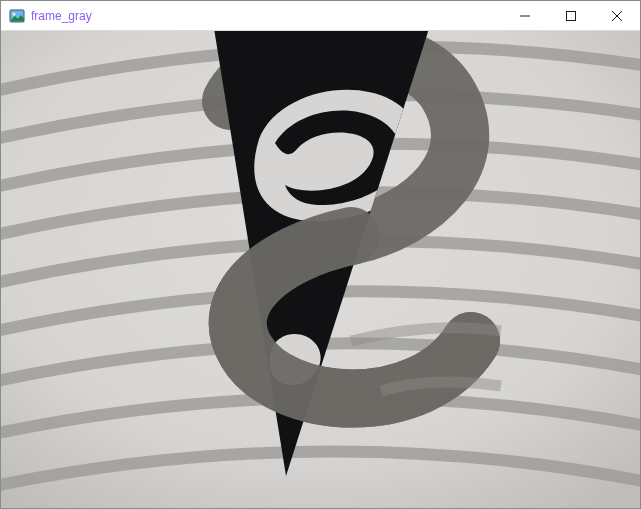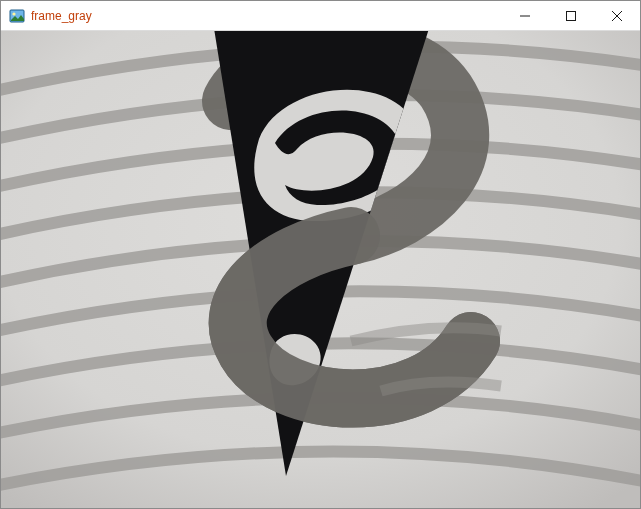--- a/index.html
+++ b/index.html
@@ -15,21 +15,21 @@
     display: flex; align-items: center;
     background: #ffffff;
     border-bottom: 1px solid #dcdcdc;
   }
   .titlebar .app-icon {
     width: 16px; height: 16px; margin: 0 6px 0 8px;
     display: inline-block;
   }
   .titlebar .title {
     flex: 0 0 auto;
-    color: #c2410c; font-size: 12px;
+    color: #8b5cf6; font-size: 12px;
     padding-right: 8px;
   }
   .titlebar .spacer { flex: 1 1 auto; }
   .win-btn {
     width: 46px; height: 30px;
     display: flex; align-items: center; justify-content: center;
     color: #1a1a1a; background: transparent;
   }
   .win-btn svg { width: 10px; height: 10px; display: block; }
   .client {

